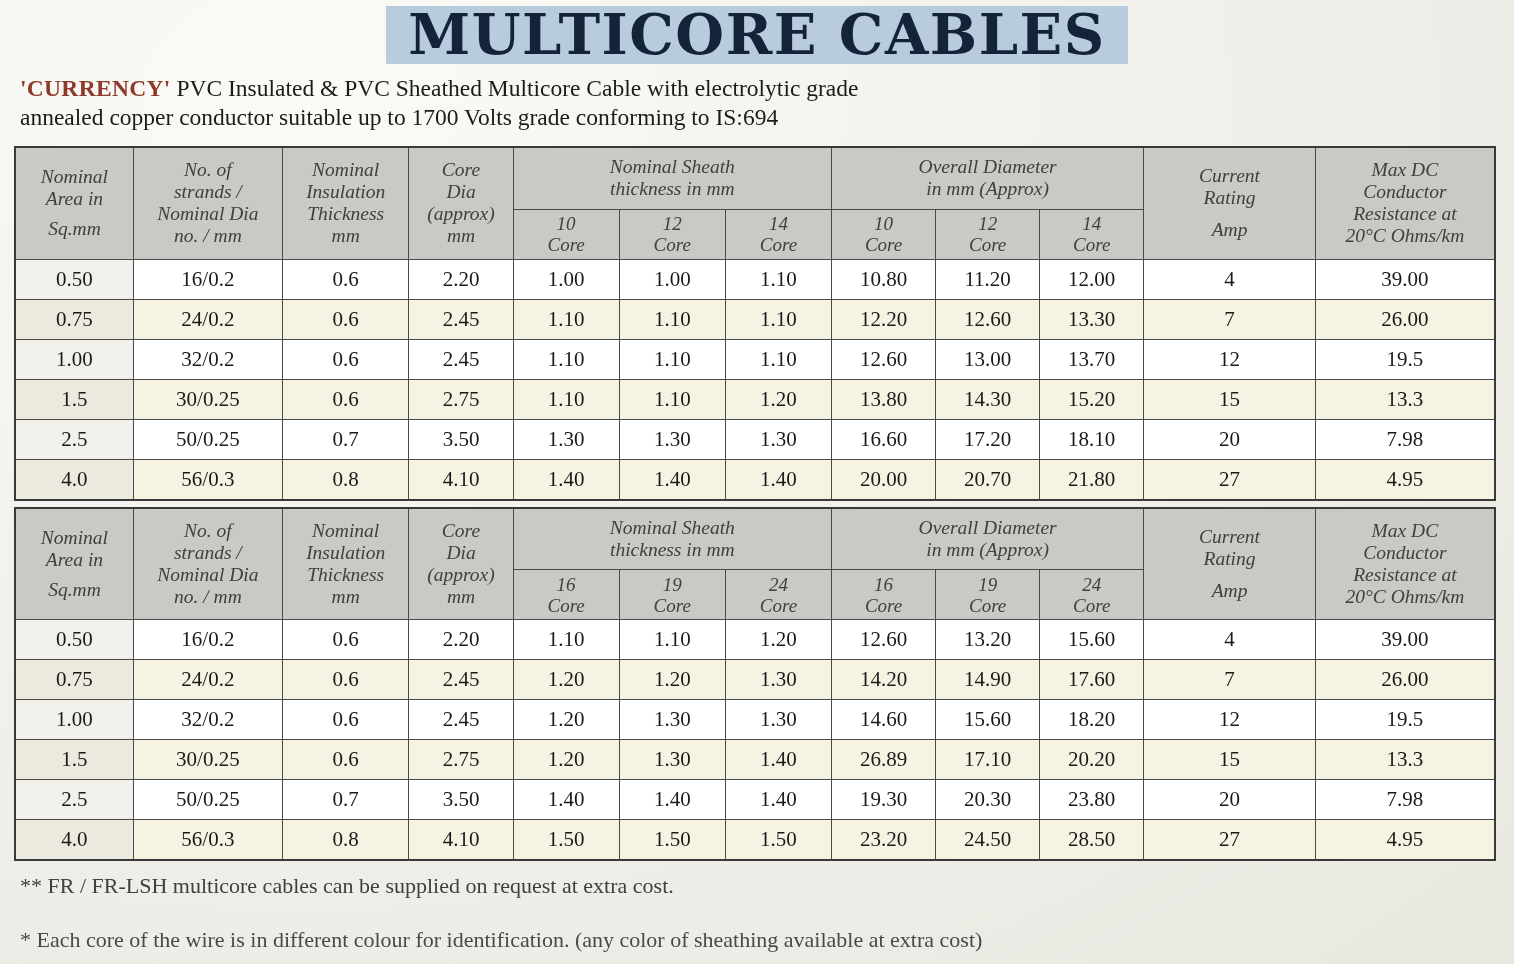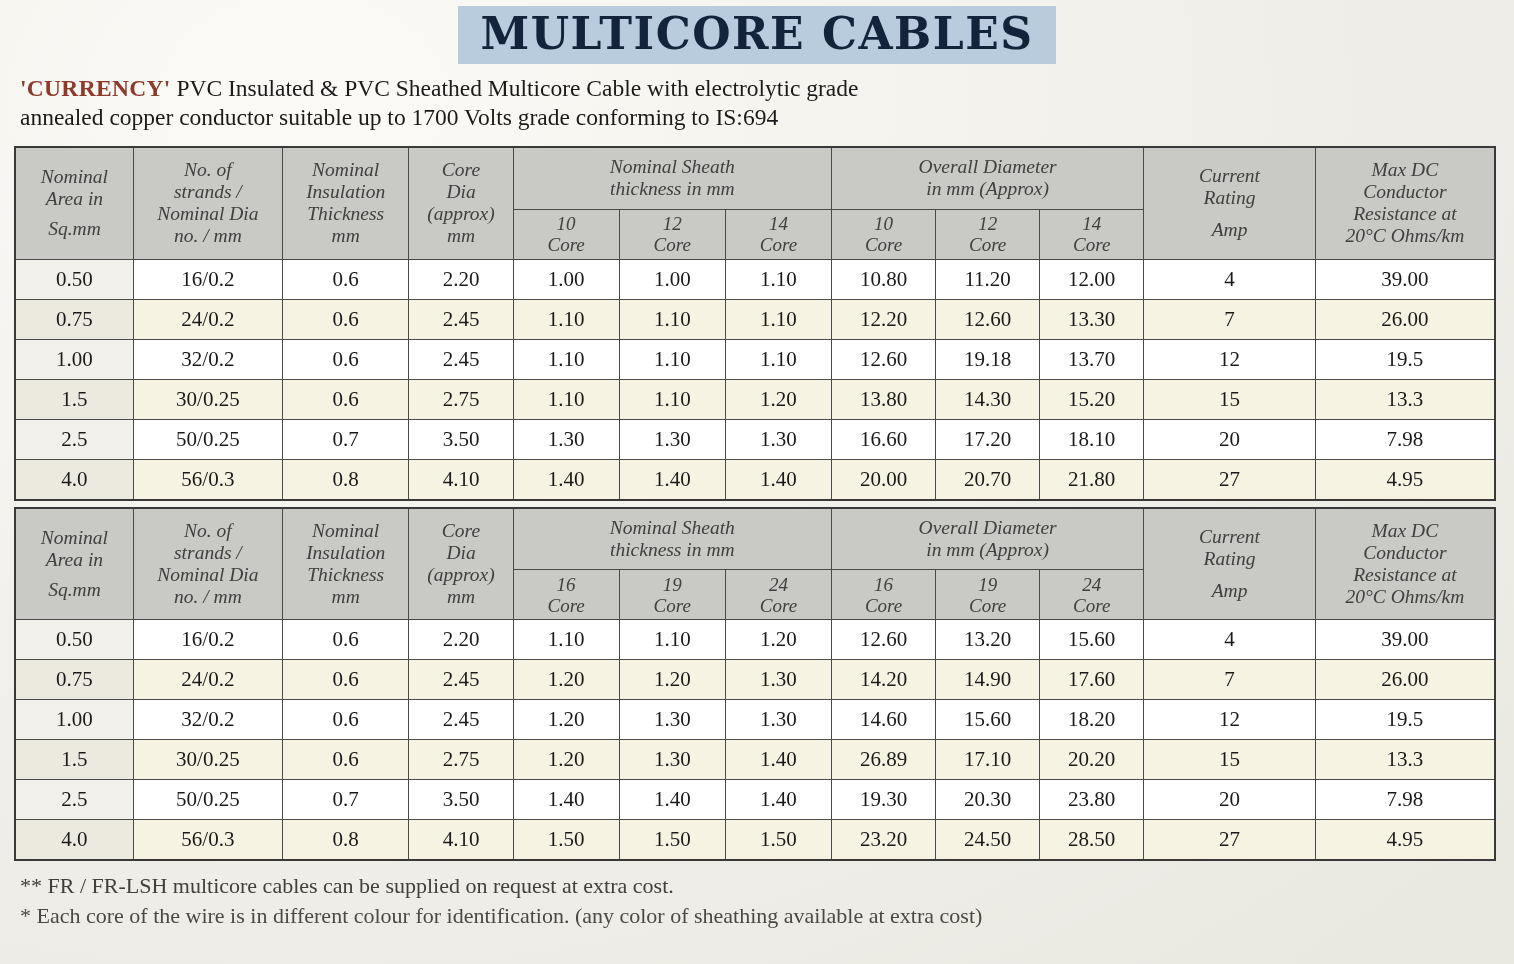--- a/index.html
+++ b/index.html
@@ -29,21 +29,21 @@
     text-align: center;
     padding-top: 6px;
     height: 62px;
   }
   .title {
     display: inline-block;
     background: #b9ccdd;
     color: #13243a;
     font-family: "DejaVu Serif", serif;
     font-weight: bold;
-    font-size: 44px;
+    font-size: 56px;
     letter-spacing: 1.5px;
     line-height: 56px;
     padding: 0 22px 2px 22px;
   }
 
   
   .intro {
     font-size: 23.5px;
     line-height: 29px;
     padding: 6px 4px 14px 6px;
@@ -107,21 +107,21 @@
   col.w-res    { width: 176px; }
 
   
   .notes {
     padding: 10px 6px 0 6px;
     font-size: 22px;
     line-height: 30px;
     color: #3a3a38;
   }
   .notes .n1 { color: #40403c; }
-  .notes .n2 { color: #4a4a44; }
+  .notes .n2 { color: #4a4a44; margin-top: 24px; }
 </style>
 </head>
 <body>
 
 <div class="page">
 
   <div class="title-wrap">
     <span class="title">MULTICORE CABLES</span>
   </div>
 
@@ -250,21 +250,21 @@
       </tr>
       <tr>
         <td class="c-area">1.00</td>
         <td>32/0.2</td>
         <td>0.6</td>
         <td>2.45</td>
         <td>1.10</td>
         <td>1.10</td>
         <td>1.10</td>
         <td>12.60</td>
-        <td>19.18</td>
+        <td>13.00</td>
         <td>13.70</td>
         <td>12</td>
         <td>19.5</td>
       </tr>
       <tr class="alt">
         <td class="c-area">1.5</td>
         <td>30/0.25</td>
         <td>0.6</td>
         <td>2.75</td>
         <td>1.10</td>

